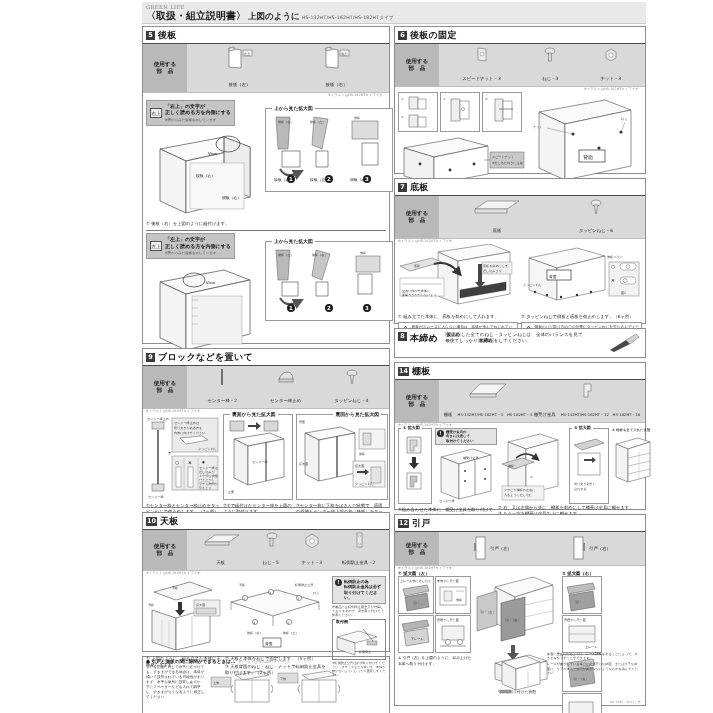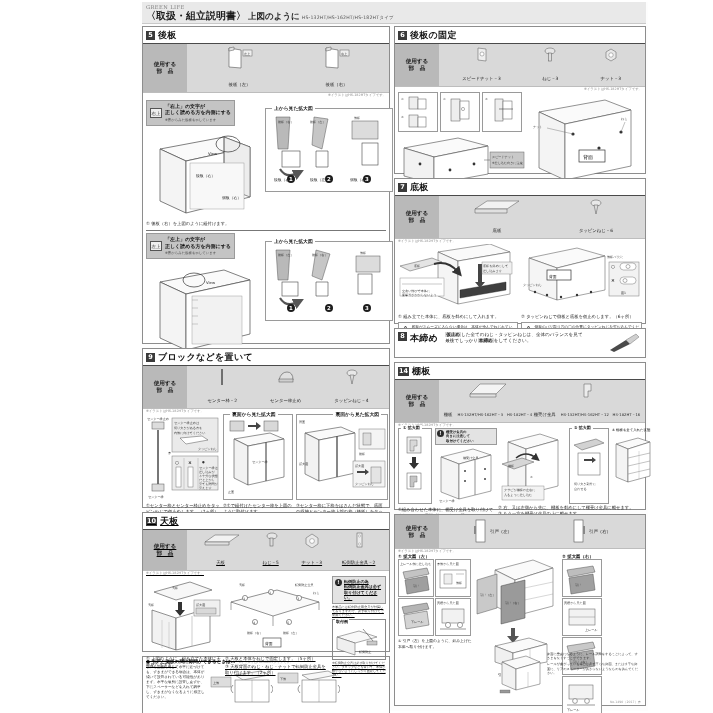--- a/index.html
+++ b/index.html
@@ -491,21 +491,21 @@
           </div>
 
           <div style="display:flex;gap:3px;margin-top:1px;">
             <div class="steptext" style="width:74px;">①センター枠とセンター枠止めをタッピンねじで仮止めします。（2ヶ所）</div>
             <div class="steptext" style="width:70px;">②①で組付けたセンター枠を上図のように取付けます。</div>
             <div class="steptext grow">③センター枠に下枠をはさんだ状態で、底面の収納とセンター枠上部の枠（後板）をタッピンねじで固定します。（2ヶ所）</div>
           </div>
         </div>
       </div>
 
-      <div class="sec" style="height:140px;text-decoration:underline;">
+      <div class="sec" style="height:140px;">
         <div class="sec-head">
           <span class="sec-num">10</span>
           <span class="sec-title">天板</span>
         </div>
 
         <div class="parts">
           <div class="parts-lbl">
             <span>使用する</span>
             <span>部　品</span>
           </div>
@@ -995,20 +995,24 @@
             <div class="grow">
               <div class="steptext" style="margin-top:0;">② 右、又は左側から先に、棚板を斜めにして棚受け金具に載せます。</div>
               <div class="steptext" style="margin-top:0;">③ もう一方を棚受け金具の上に載せます。</div>
               <div class="steptext" style="margin-top:0;">④ 残りの棚板も①～③の手順で載せてください。</div>
             </div>
           </div>
         </div>
       </div>
 
       <div class="sec" style="height:192px;">
+        <div class="sec-head">
+          <span class="sec-num">12</span>
+          <span class="sec-title">引戸</span>
+        </div>
 
         <div class="parts">
           <div class="parts-lbl">
             <span>使用する</span>
             <span>部　品</span>
           </div>
           <div class="parts-items">
             <div class="pitem" style="display:flex;align-items:center;gap:3px;">
               <svg class="glyph" width="14" height="26" viewBox="0 0 14 26">
                 <rect x="3" y="2" width="9" height="22" fill="#fff" stroke="#555" stroke-width=".6"></rect>

